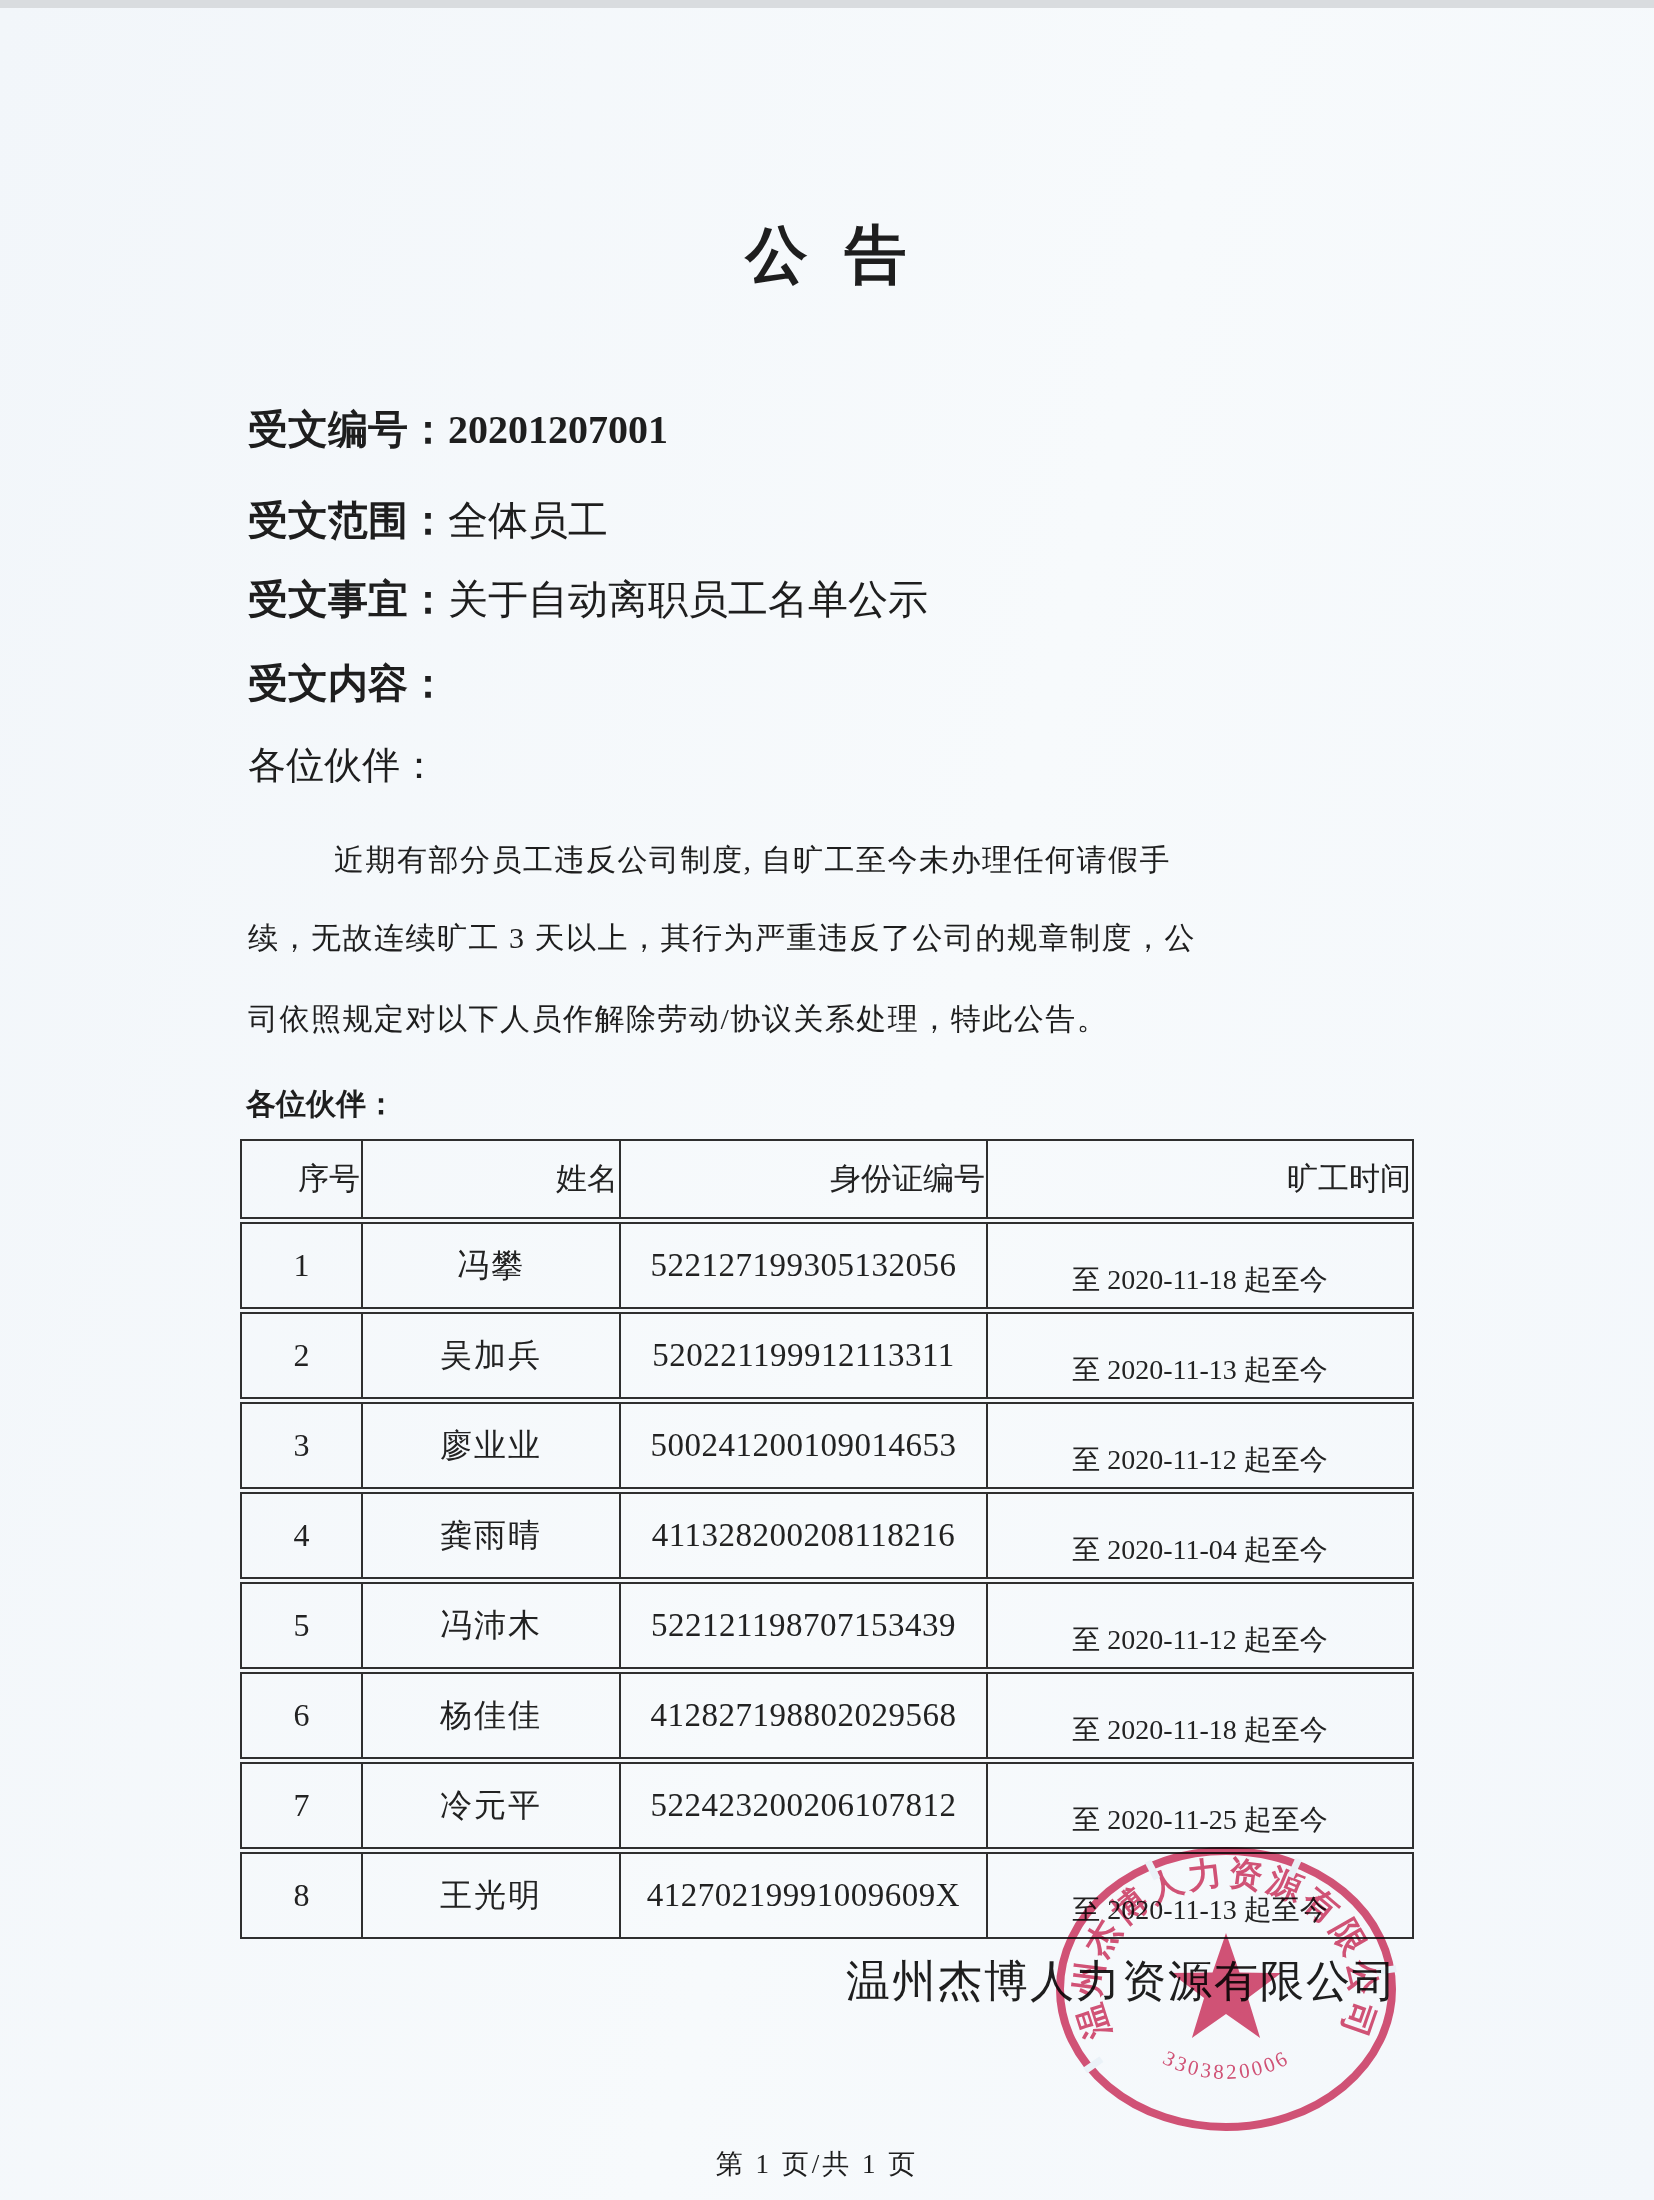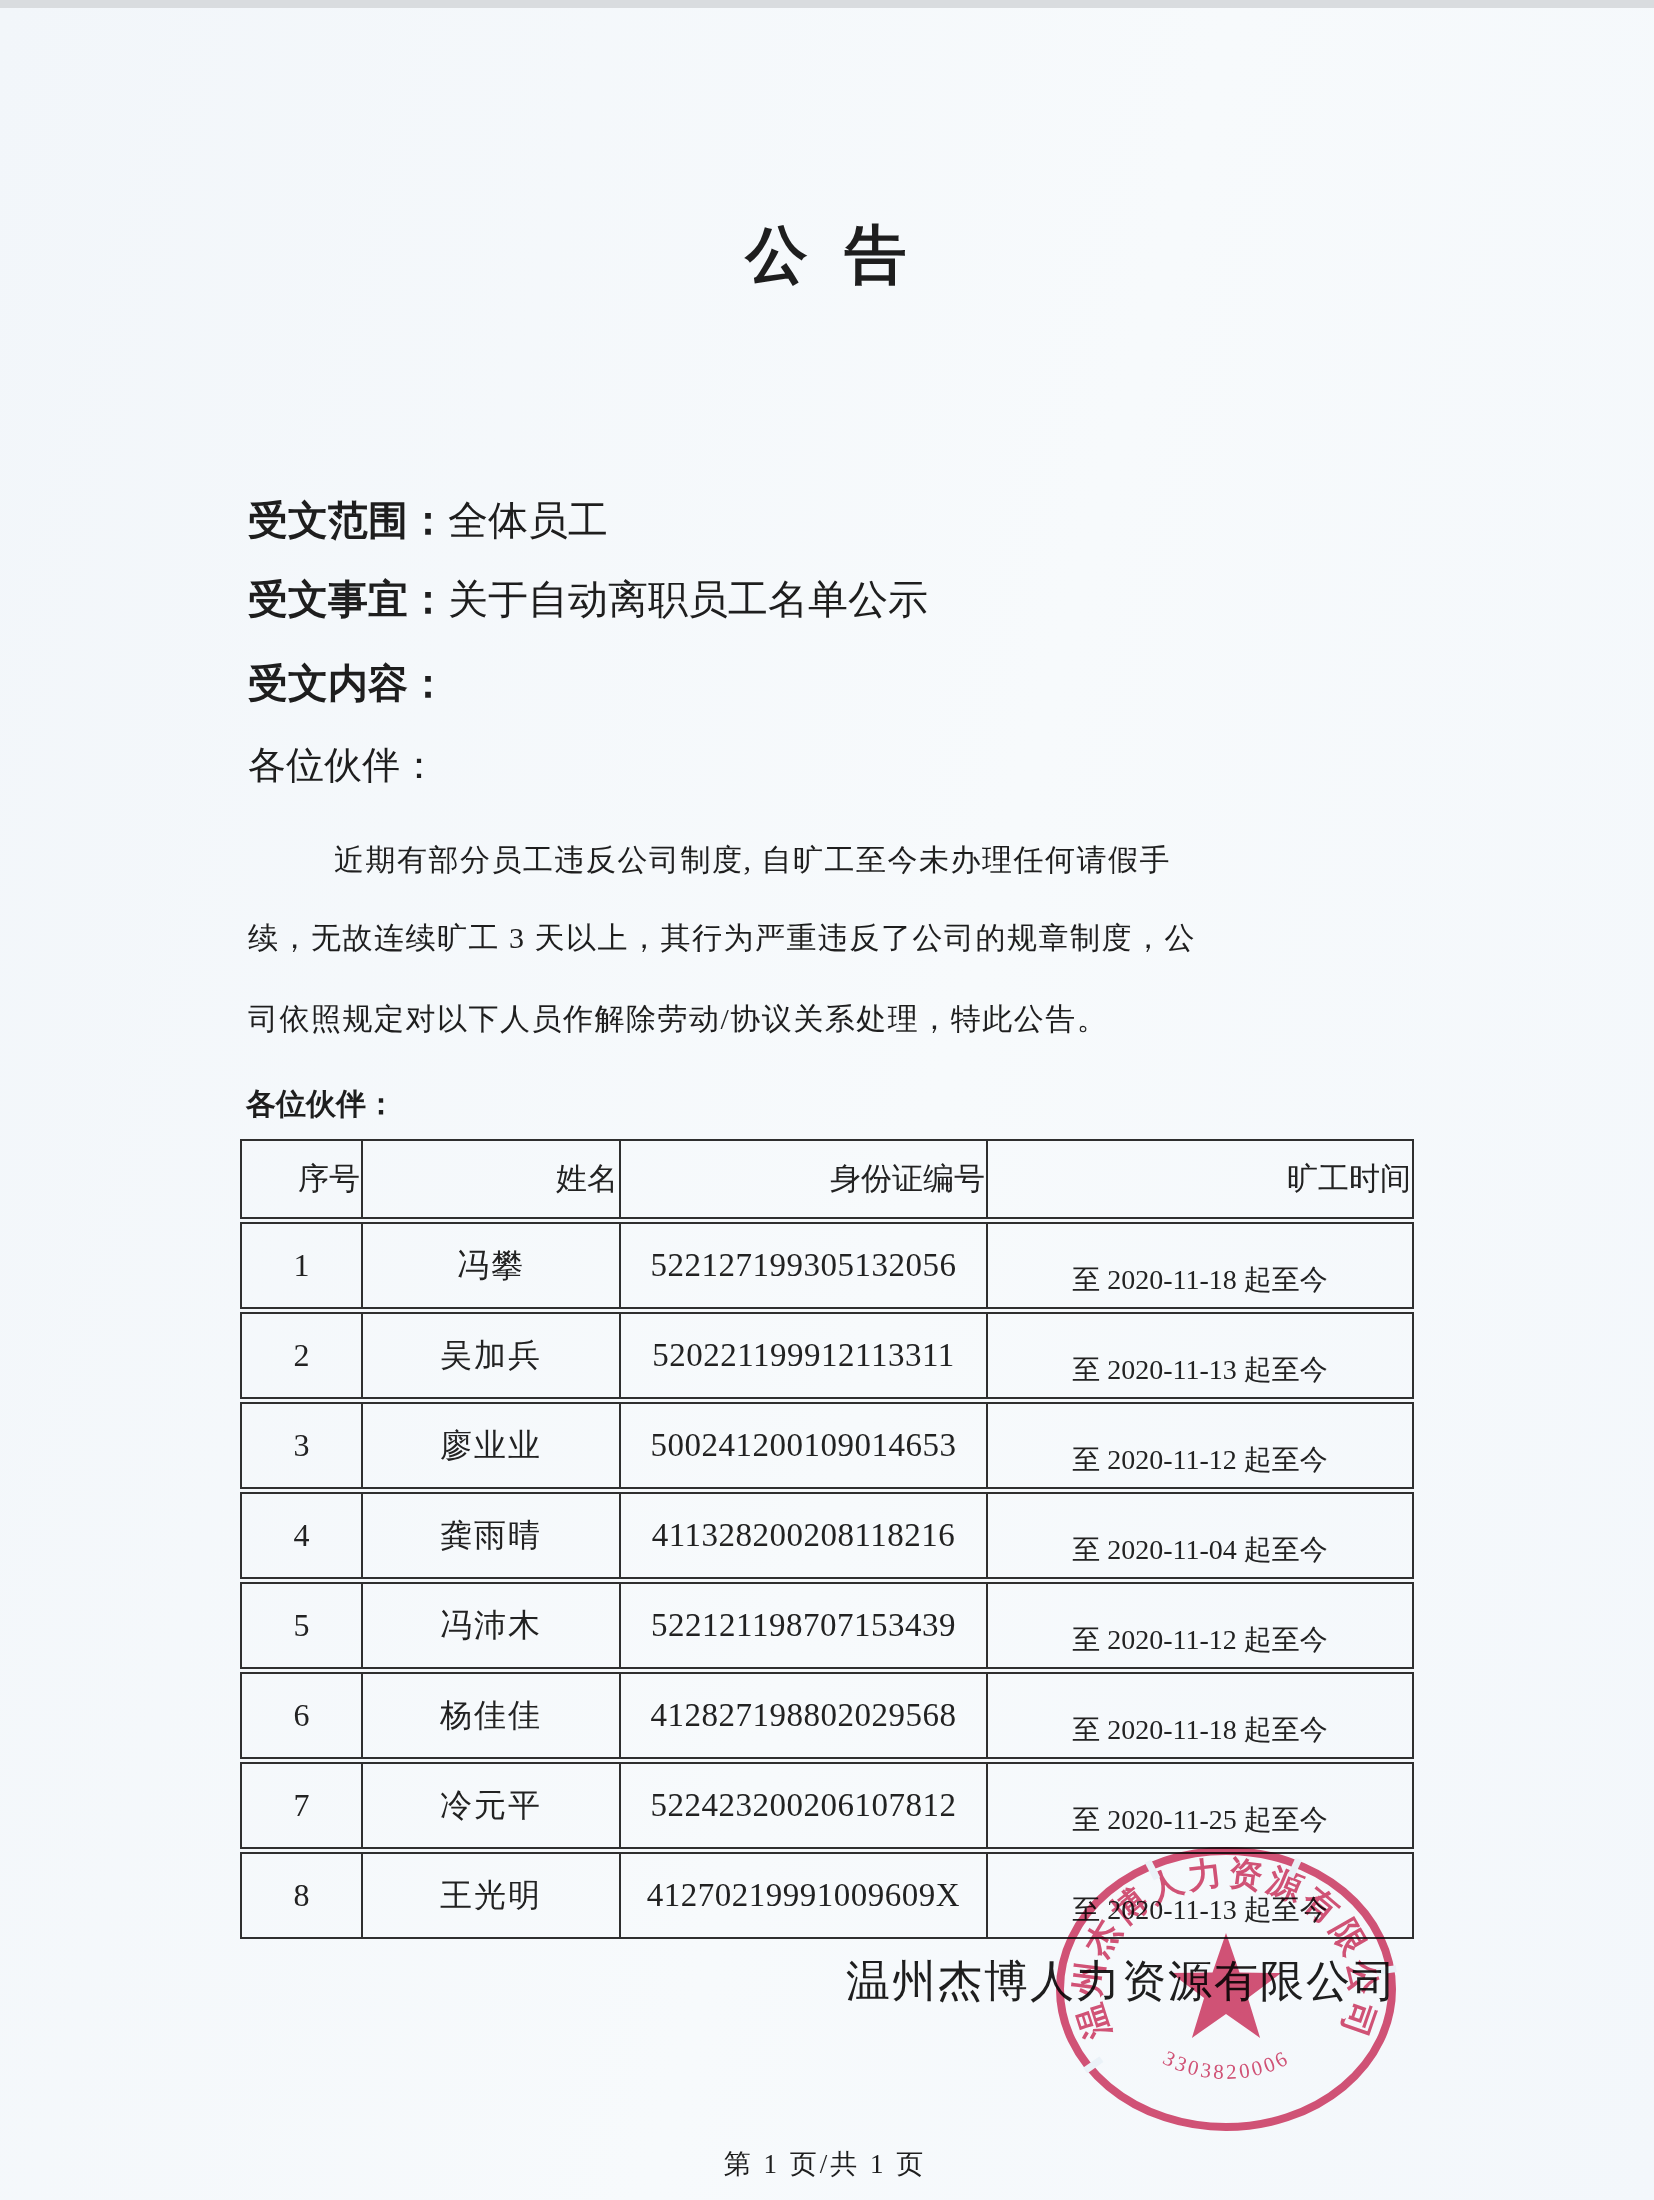--- a/index.html
+++ b/index.html
@@ -49,37 +49,38 @@
   .company-line{
     position:absolute;top:1944px;left:0;width:1398px;
     text-align:right;font-size:44px;letter-spacing:2px;
   }
   .date-line{
     position:absolute;top:2034px;left:0;width:1398px;
     text-align:right;font-size:40px;white-space:pre;
   }
   .footer-line{
     position:absolute;top:2138px;left:0;width:1634px;
-    text-align:center;font-size:27px;letter-spacing:3px;white-space:pre;padding-left:8px;
+    text-align:center;font-size:27px;letter-spacing:3px;white-space:pre;
   }
   .stamp{
     position:absolute;left:1052px;top:1833px;width:348px;height:296px;
     mix-blend-mode:multiply;opacity:0.92;
   }
   .stamp svg{display:block;width:100%;height:100%;}
   .stamp-arc-text{font-family:"Liberation Serif","DejaVu Serif",serif;font-size:34px;letter-spacing:4px;font-weight:700;}
   .stamp-serial{font-family:"Liberation Serif","DejaVu Serif",serif;font-size:21px;letter-spacing:3px;}
 </style>
 </head>
 <body>
 
 <div class="page">
 
   <div class="title">公  告</div>
 
+  <div class="field f-number"><span class="lbl">受文编号：</span><span class="lbl">20201207001</span></div>
 
   <div class="field f-subject"><span class="lbl">受文事宜：</span><span>关于自动离职员工名单公示</span></div>
 
   <div class="field f-scope"><span class="lbl">受文范围：</span><span>全体员工</span></div>
 
   <div class="field f-content"><span class="lbl">受文内容：</span></div>
 
   <div class="salutation">各位伙伴：</div>
 
   <div class="para-line p1">近期有部分员工违反公司制度, 自旷工至今未办理任何请假手</div>

